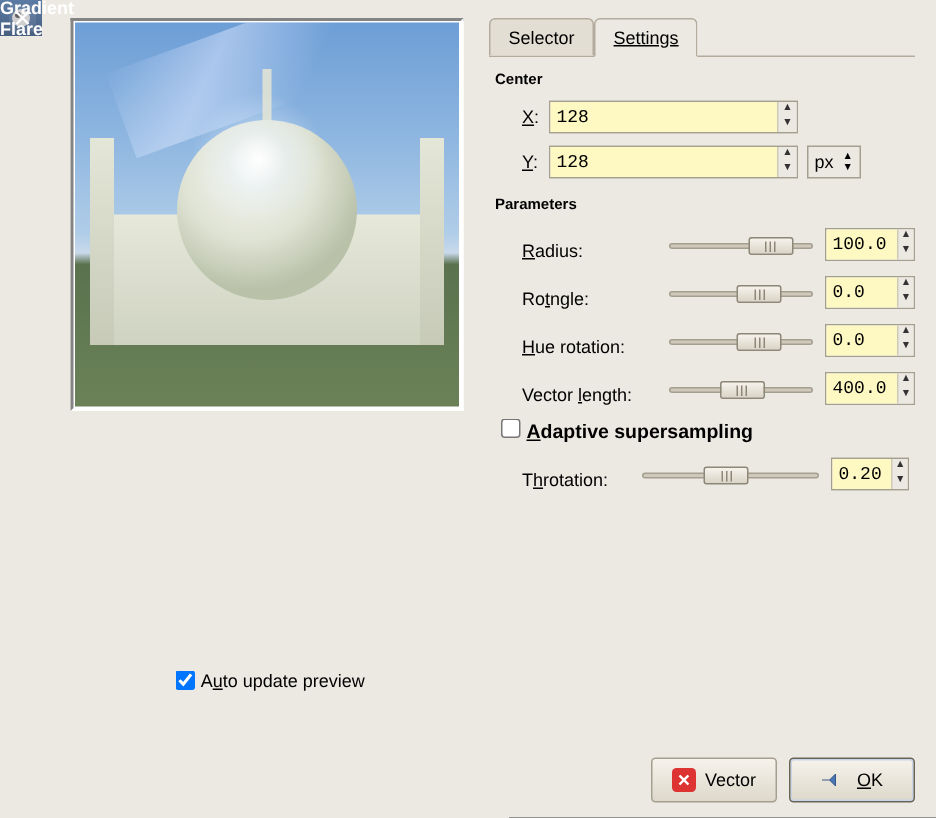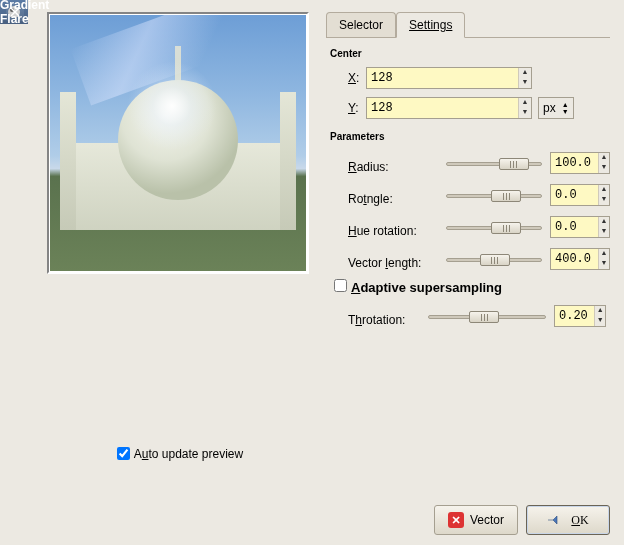--- a/index.html
+++ b/index.html
@@ -312,21 +312,20 @@
     background: linear-gradient(to bottom,#f6f3ec,#ddd8ca);
     border: 1px solid #a59f90;
     border-radius: 3px;
     cursor: pointer;
     padding: 0 10px;
     font-size: 12px;
   }
   .btn.ok {
     border: 1px solid #6a6456;
     box-shadow: inset 0 0 0 1px #c8d5e8;
-    font-family: Liberation Serif, serif;
   }
   .icon-cancel {
     width:16px;height:16px;background:#d33;border-radius:3px;
     display:flex;align-items:center;justify-content:center;color:#fff;font-weight:bold;font-size:11px;
   }
   .icon-ok svg { display:block; }
   .underline { text-decoration: underline; }
 </style>
 </head>
 <body>

